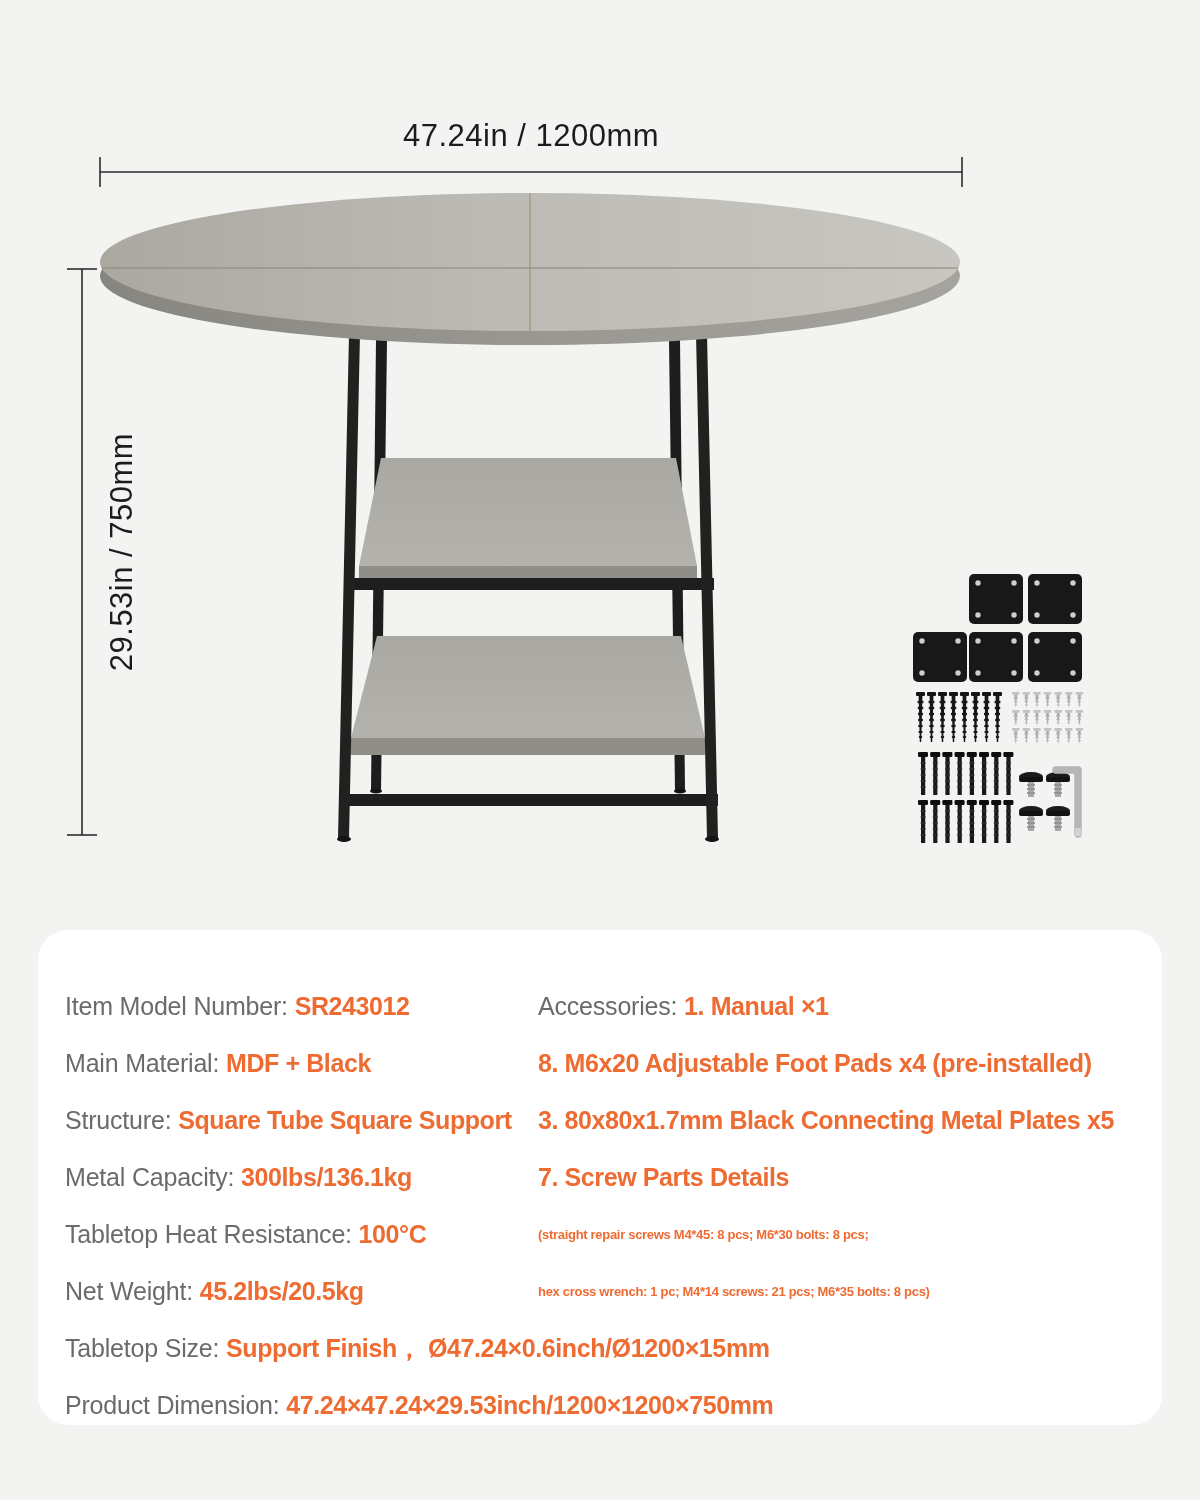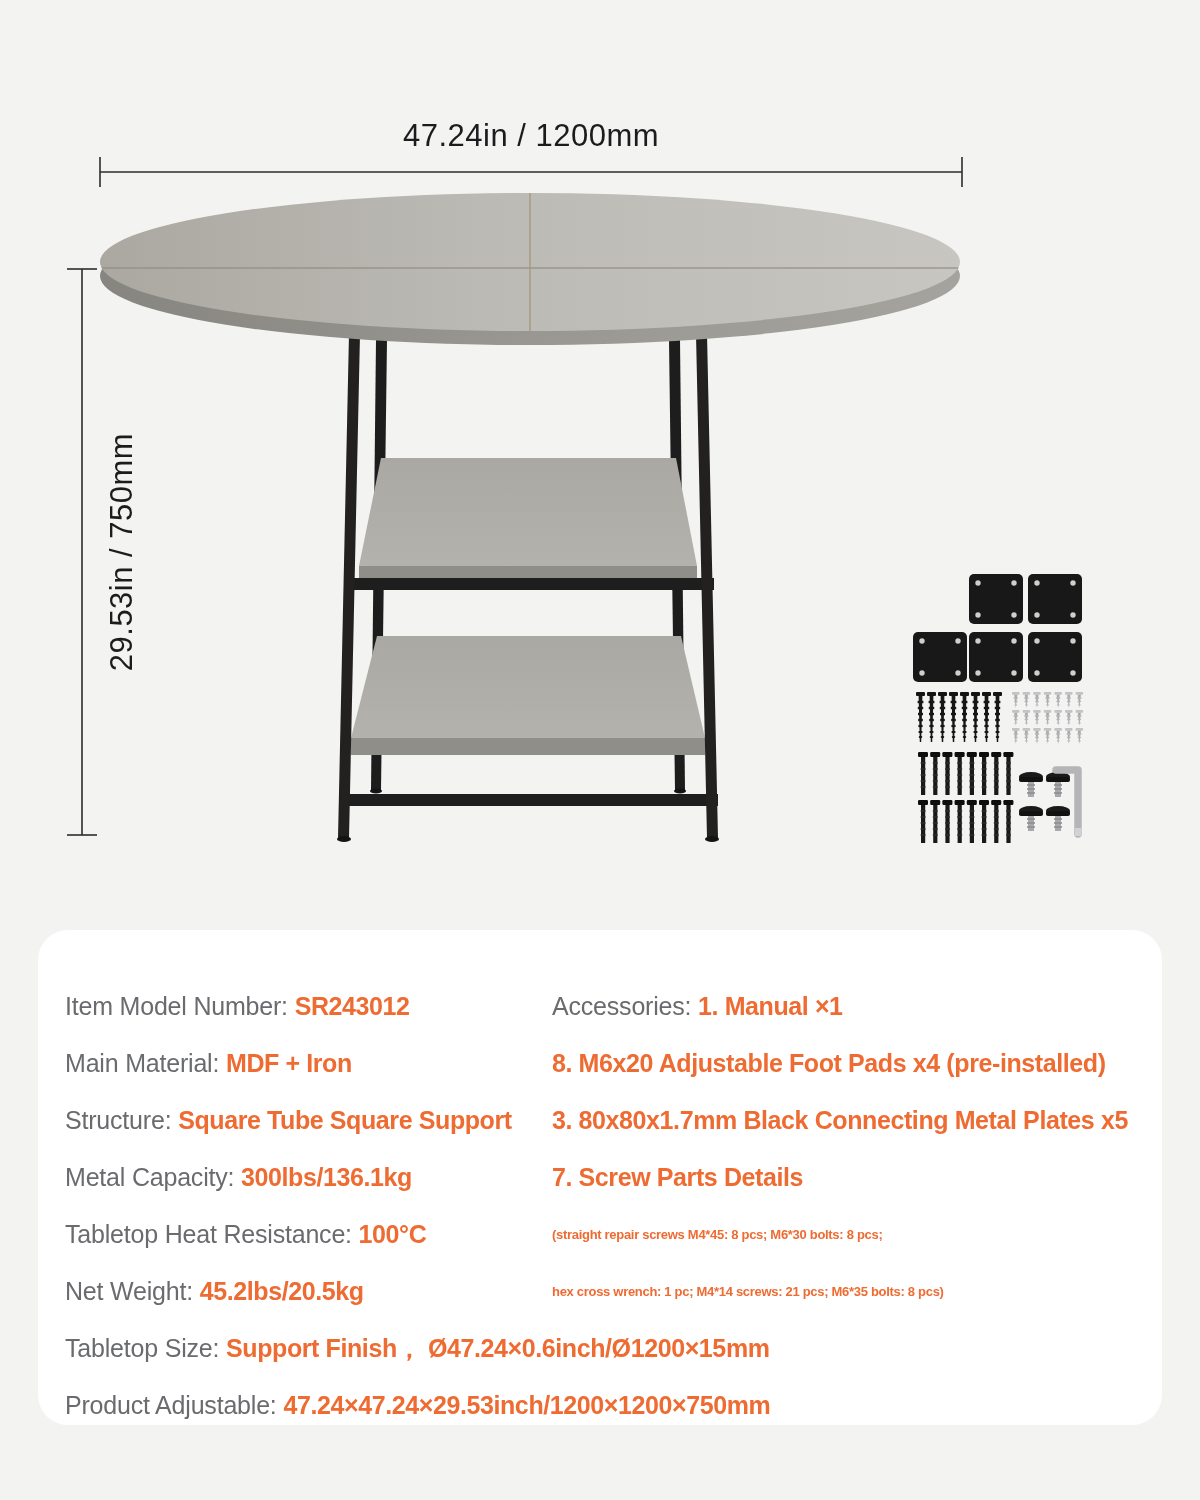--- a/index.html
+++ b/index.html
@@ -12,21 +12,21 @@
   .figure{position:absolute;left:0;top:0;width:1200px;height:930px;}
   
   .spec-card{
     position:absolute;left:38px;top:930px;width:1124px;height:495px;
     background:#ffffff;border-radius:30px;box-sizing:border-box;
     padding:46px 20px 0 27px;
   }
   .spec-row{display:flex;height:57px;align-items:flex-start;}
   .spec-cell{line-height:1.18;white-space:nowrap;}
   .spec-cell.left{width:473px;flex:0 0 473px;}
-  .spec-cell.right{flex:1 1 auto;margin-left:14px;}
+  .spec-cell.right{flex:1 1 auto;}
   .spec-row.full .spec-cell{width:auto;flex:1 1 auto;}
   .lbl{font-size:25px;font-weight:400;color:#6a6b6e;letter-spacing:-0.2px;}
   .val{font-size:25px;font-weight:700;color:#ee6b32;letter-spacing:-0.4px;}
   .small .lbl,.small .val{font-size:13px;letter-spacing:-0.3px;}
   .small{padding-top:5px;}
   
   text.dim{
     font-family:"Liberation Sans","DejaVu Sans",sans-serif;
     font-size:31px;fill:#1c1c1e;letter-spacing:0.5px;
   }
@@ -229,21 +229,21 @@
     <p class="spec-cell left">
       <span class="lbl">Item Model Number: </span><span class="val">SR243012</span>
     </p>
     <p class="spec-cell right">
       <span class="lbl">Accessories: </span><span class="val">1. Manual ×1</span>
     </p>
   </div>
 
   <div class="spec-row">
     <p class="spec-cell left">
-      <span class="lbl">Main Material: </span><span class="val">MDF + Iron</span>
+      <span class="lbl">Main Material: </span><span class="val">MDF + Black</span>
     </p>
     <p class="spec-cell right">
       <span class="val">8. M6x20 Adjustable Foot Pads x4 (pre-installed)</span>
     </p>
   </div>
 
   <div class="spec-row">
     <p class="spec-cell left">
       <span class="lbl">Structure: </span><span class="val">Square Tube Square Support</span>
     </p>
@@ -280,17 +280,17 @@
   </div>
 
   <div class="spec-row full">
     <p class="spec-cell">
       <span class="lbl">Tabletop Size: </span><span class="val">Support Finish， Ø47.24×0.6inch/Ø1200×15mm</span>
     </p>
   </div>
 
   <div class="spec-row full">
     <p class="spec-cell">
-      <span class="lbl">Product Adjustable: </span><span class="val">47.24×47.24×29.53inch/1200×1200×750mm</span>
+      <span class="lbl">Product Dimension: </span><span class="val">47.24×47.24×29.53inch/1200×1200×750mm</span>
     </p>
   </div>
 
 </div>
 
 </body></html>

